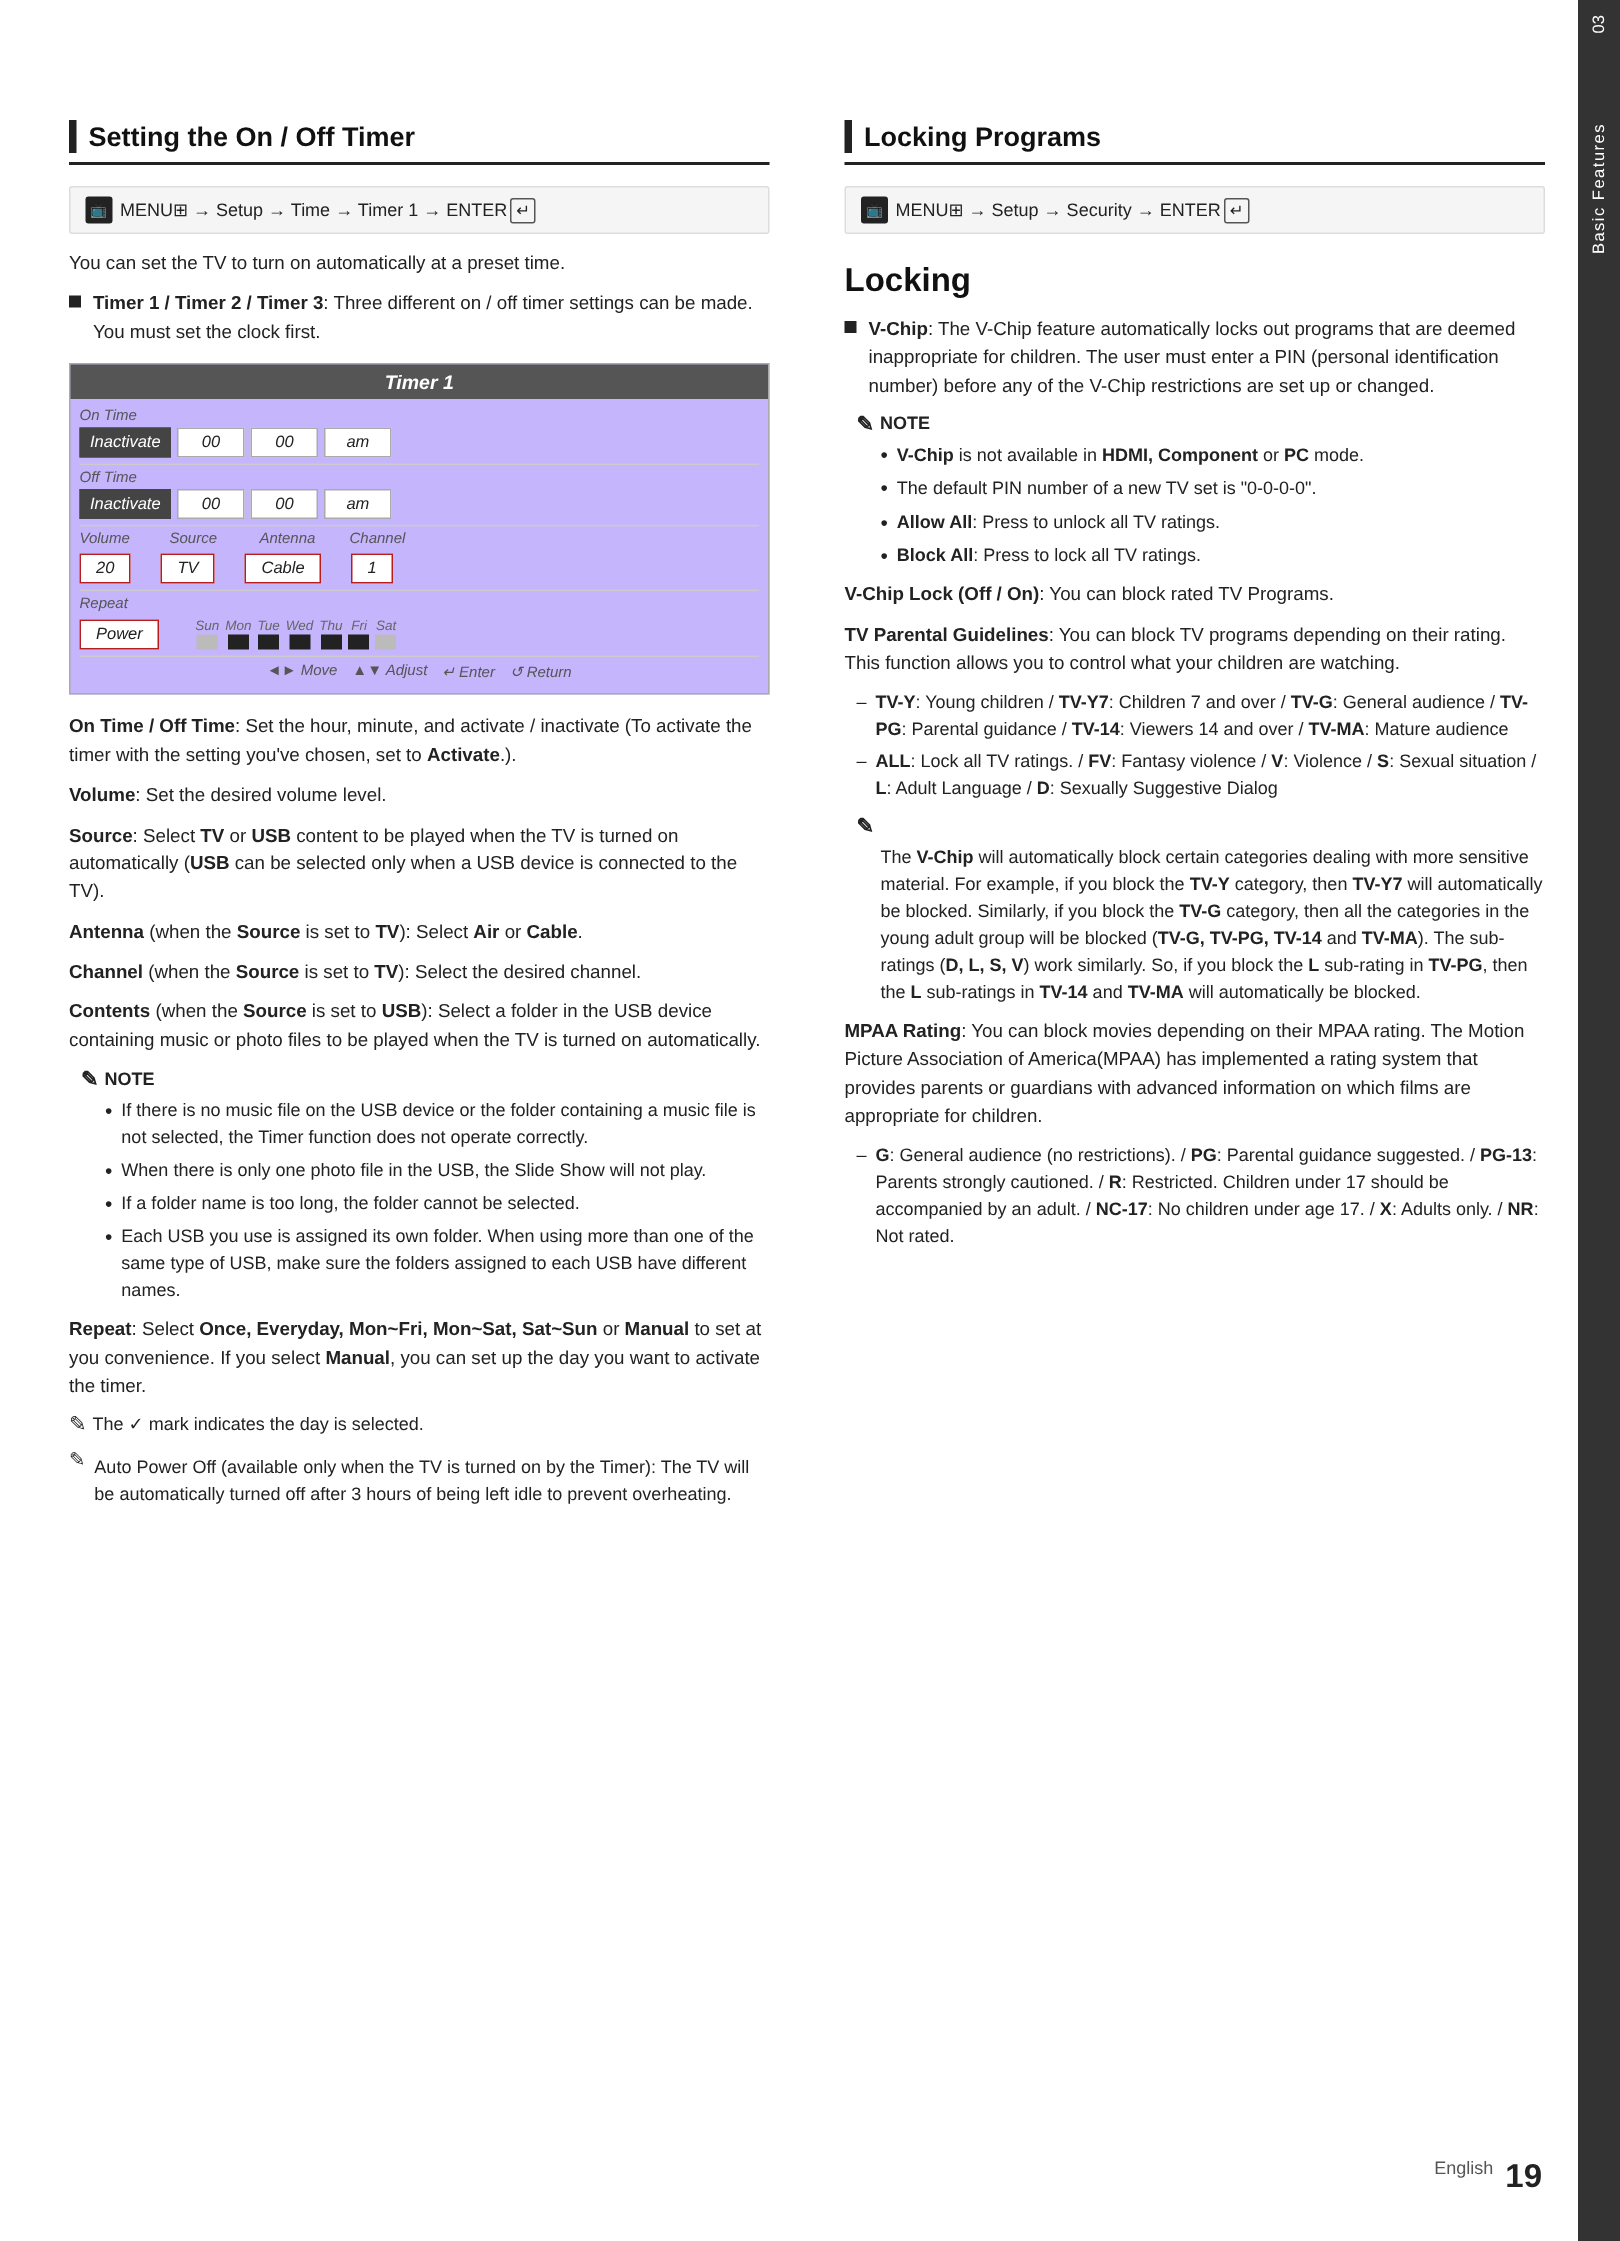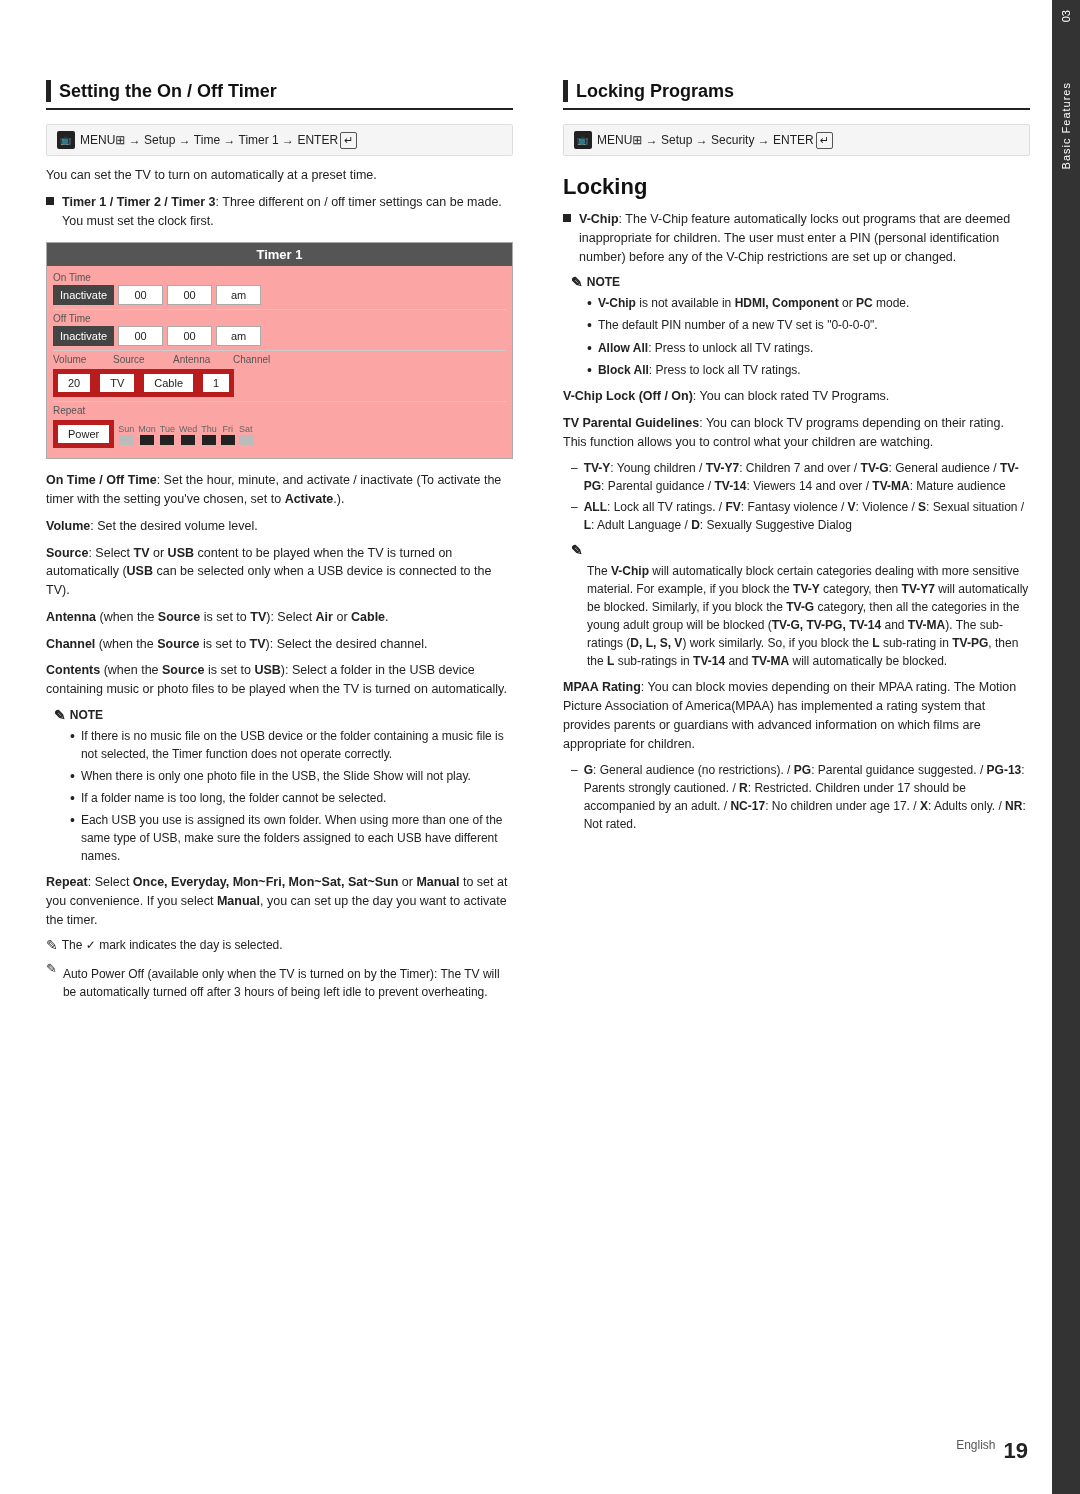--- a/index.html
+++ b/index.html
@@ -167,21 +167,22 @@
     }
     .note-dot {
       margin-right: 6px;
       flex-shrink: 0;
       font-size: 14px;
       line-height: 1.3;
     }
     .timer-box {
       border: 1px solid #aaa;
       margin: 12px 0;
-      background: #fca5a5;
+      background: #c4b5fd;
+      font-style: italic;
     }
     .timer-title-row {
       background: #555;
       color: #fff;
       text-align: center;
       font-size: 13px;
       font-weight: bold;
       padding: 4px;
     }
     .timer-grid {
@@ -206,25 +207,25 @@
       background: #444;
       color: #fff;
       border: 1px solid #444;
       text-align: center;
       padding: 3px 6px;
       font-size: 11px;
       min-width: 45px;
       margin-right: 4px;
     }
     .timer-cell-wide {
-      border: 5px solid #b91c1c;
+      border: 1px solid #b91c1c;
       background: #fff;
       padding: 3px 10px;
       font-size: 11px;
-      margin-right: 0;
+      margin-right: 20px;
     }
     .timer-section-label {
       font-size: 10px;
       color: #555;
       width: 100%;
       margin-bottom: 2px;
     }
     .timer-divider {
       border-top: 1px solid #ccc;
       margin: 3px 0;
@@ -406,20 +407,26 @@
                 <div class="day-cell">Fri</div>
                 <div class="day-block"></div>
               </div>
               <div>
                 <div class="day-cell">Sat</div>
                 <div class="day-block-light"></div>
               </div>
             </div>
           </div>
 
+          <div class="timer-nav-row">
+            <span>◄► Move</span>
+            <span>▲▼ Adjust</span>
+            <span>↵ Enter</span>
+            <span>↺ Return</span>
+          </div>
         </div>
       </div>
 
       <p>
         <span class="bold">On Time / Off Time</span>: Set the hour, minute, and activate / inactivate (To activate the timer with the setting you've chosen, set to <span class="bold">Activate</span>.).
       </p>
       <p>
         <span class="bold">Volume</span>: Set the desired volume level.
       </p>
       <p>

